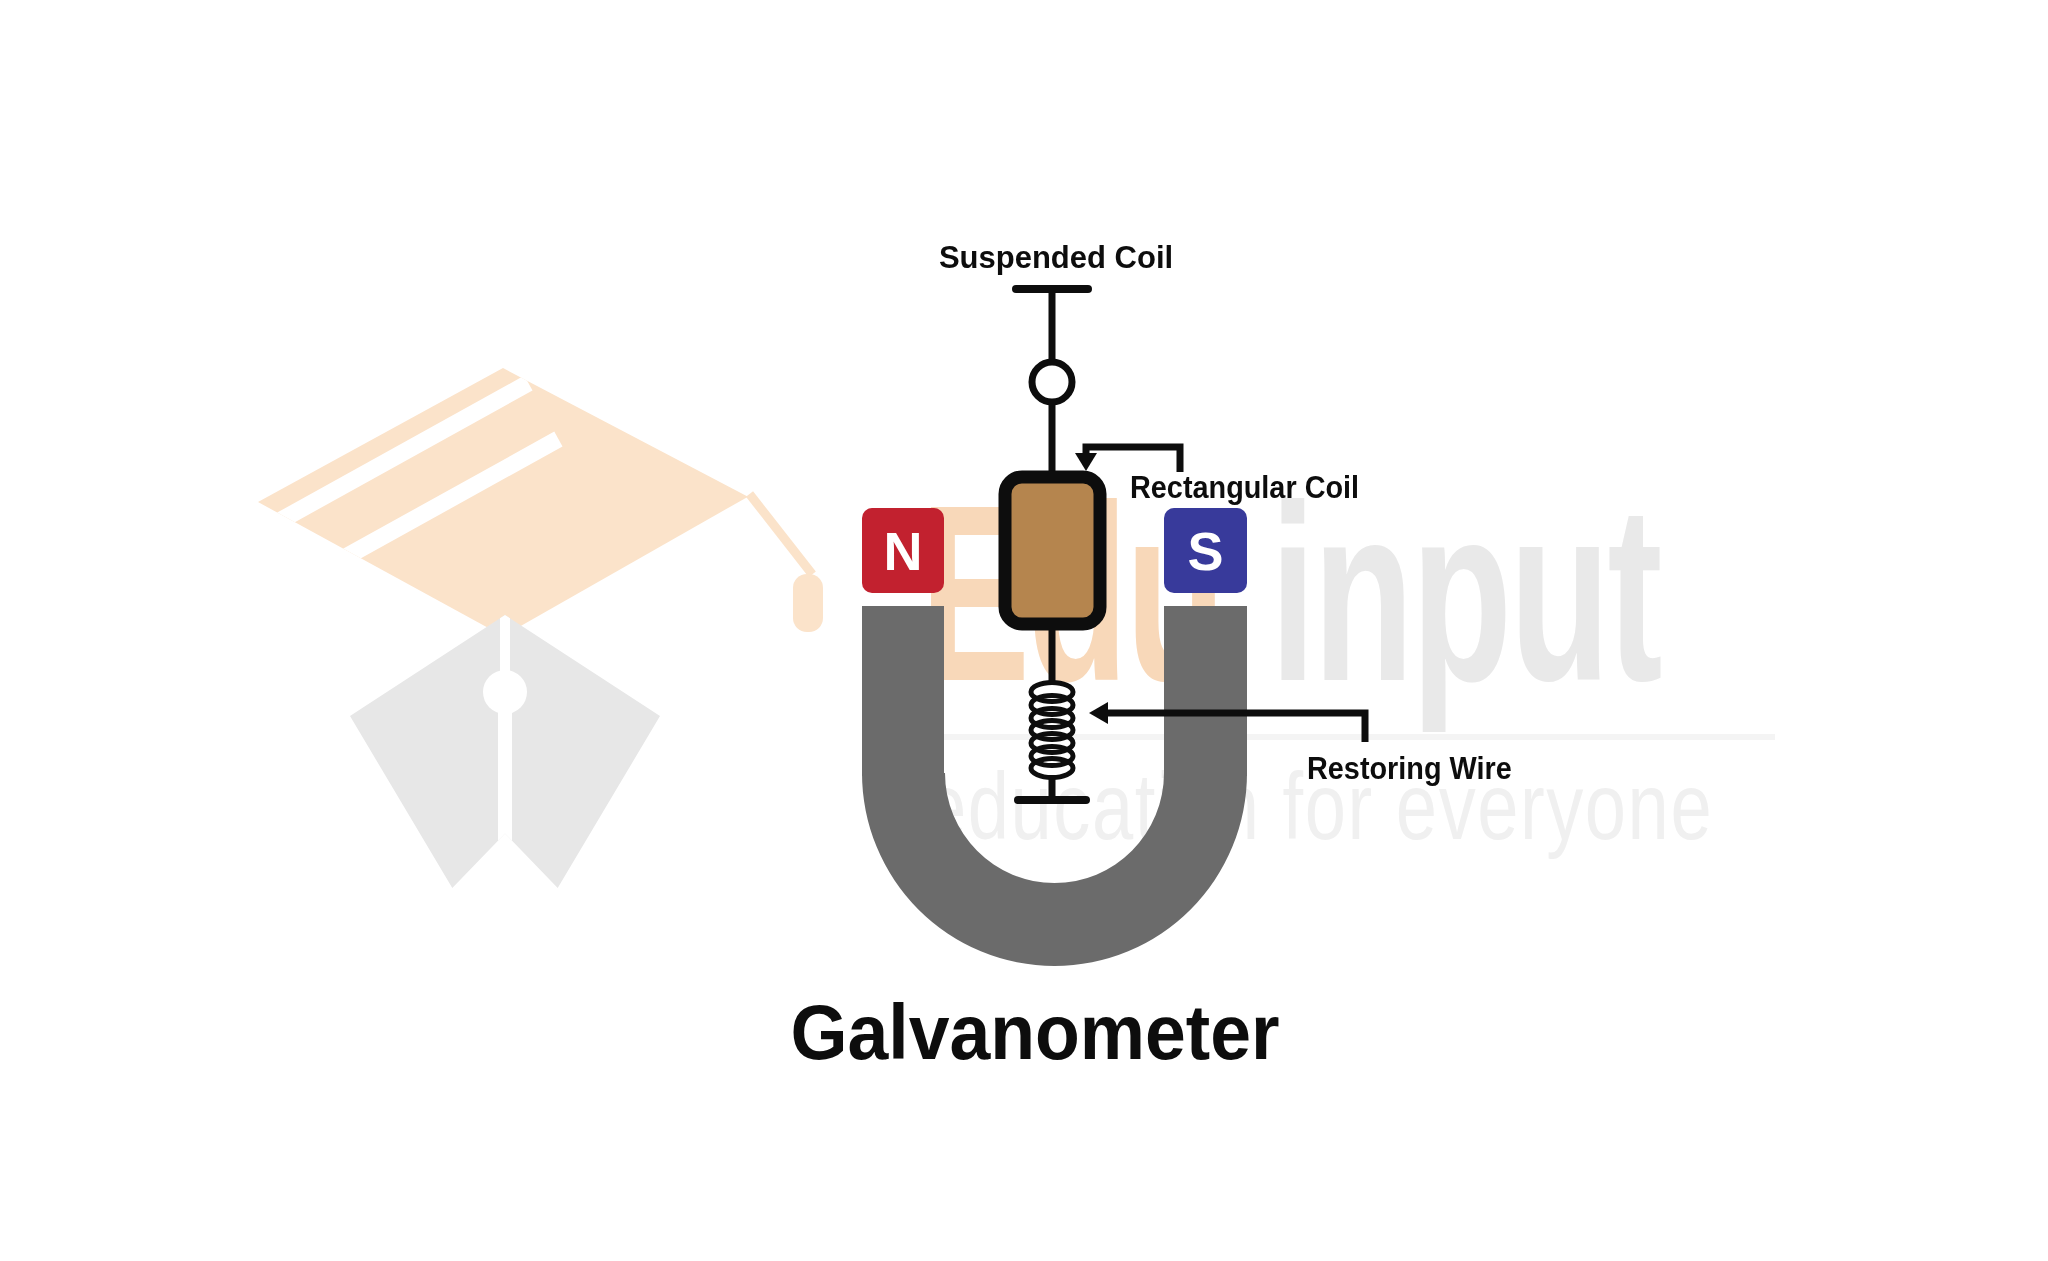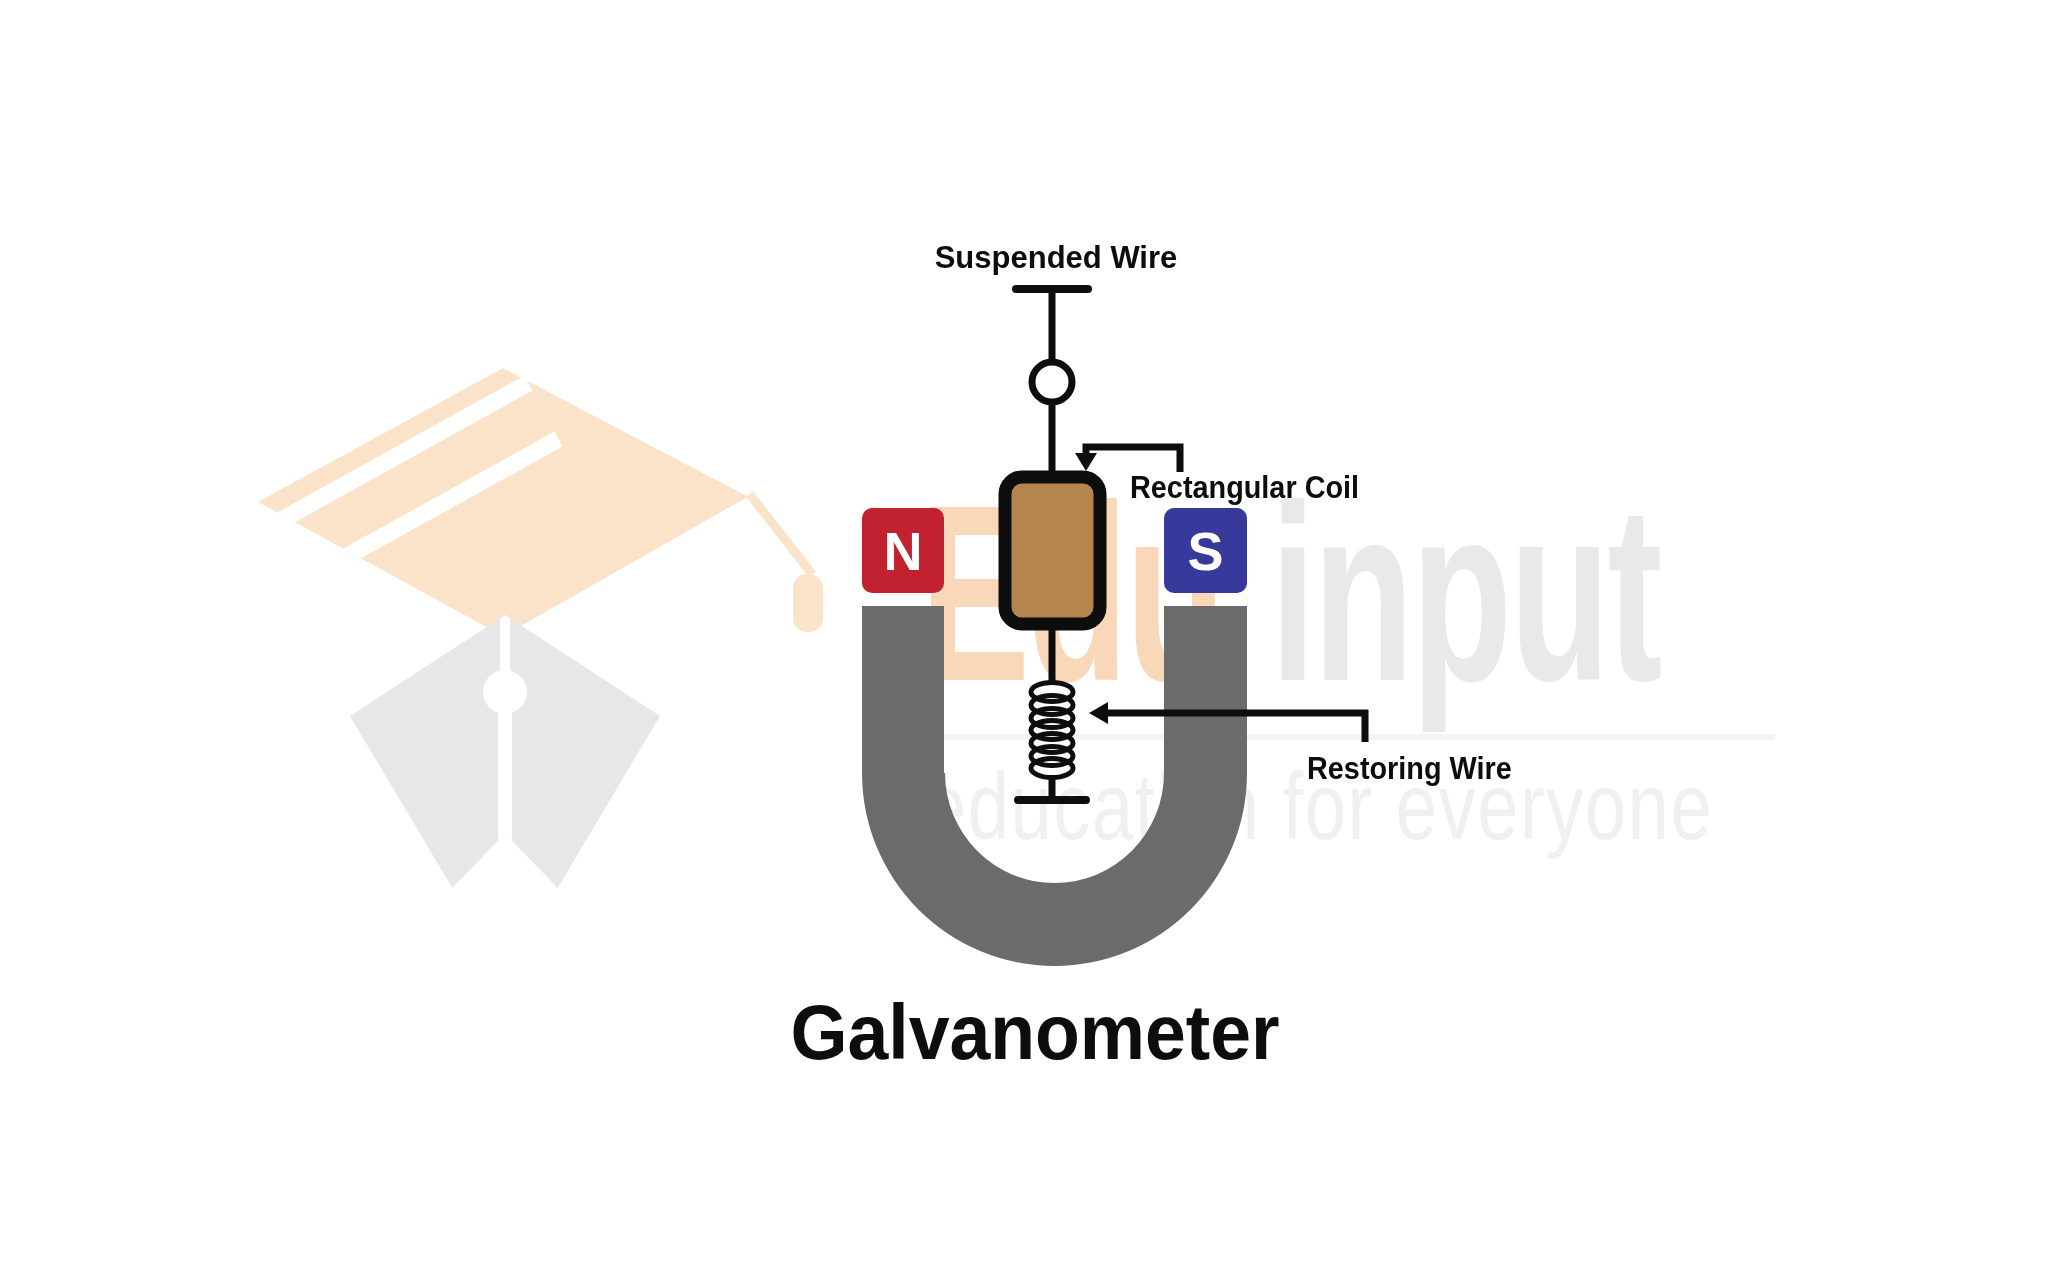--- a/index.html
+++ b/index.html
@@ -129,18 +129,18 @@
 
     <line x1="1018" y1="800" x2="1086" y2="800" stroke="#0D0D0D" stroke-width="8" stroke-linecap="round"></line>
 
     <polyline points="1180,472 1180,447 1086,447 1086,456" fill="none" stroke="#0D0D0D" stroke-width="7"></polyline>
     <polygon points="1075,453 1097,453 1086,471" fill="#0D0D0D"></polygon>
 
     <polyline points="1365,742 1365,713 1100,713" fill="none" stroke="#0D0D0D" stroke-width="7"></polyline>
     <polygon points="1108,702 1108,724 1089,713" fill="#0D0D0D"></polygon>
   </svg>
 
-  <div class="abs lbl lbl-center" style="left:856px;top:240px;width:400px;">Suspended Wire</div>
+  <div class="abs lbl lbl-center" style="left:856px;top:240px;width:400px;">Suspended Coil</div>
   <div class="abs lbl lbl-squeeze" style="left:1130px;top:470px;">Rectangular Coil</div>
   <div class="abs lbl lbl-squeeze" style="left:1307px;top:751px;">Restoring Wire</div>
   <div class="abs title">Galvanometer</div>
 
 </div>
 
 </body></html>

